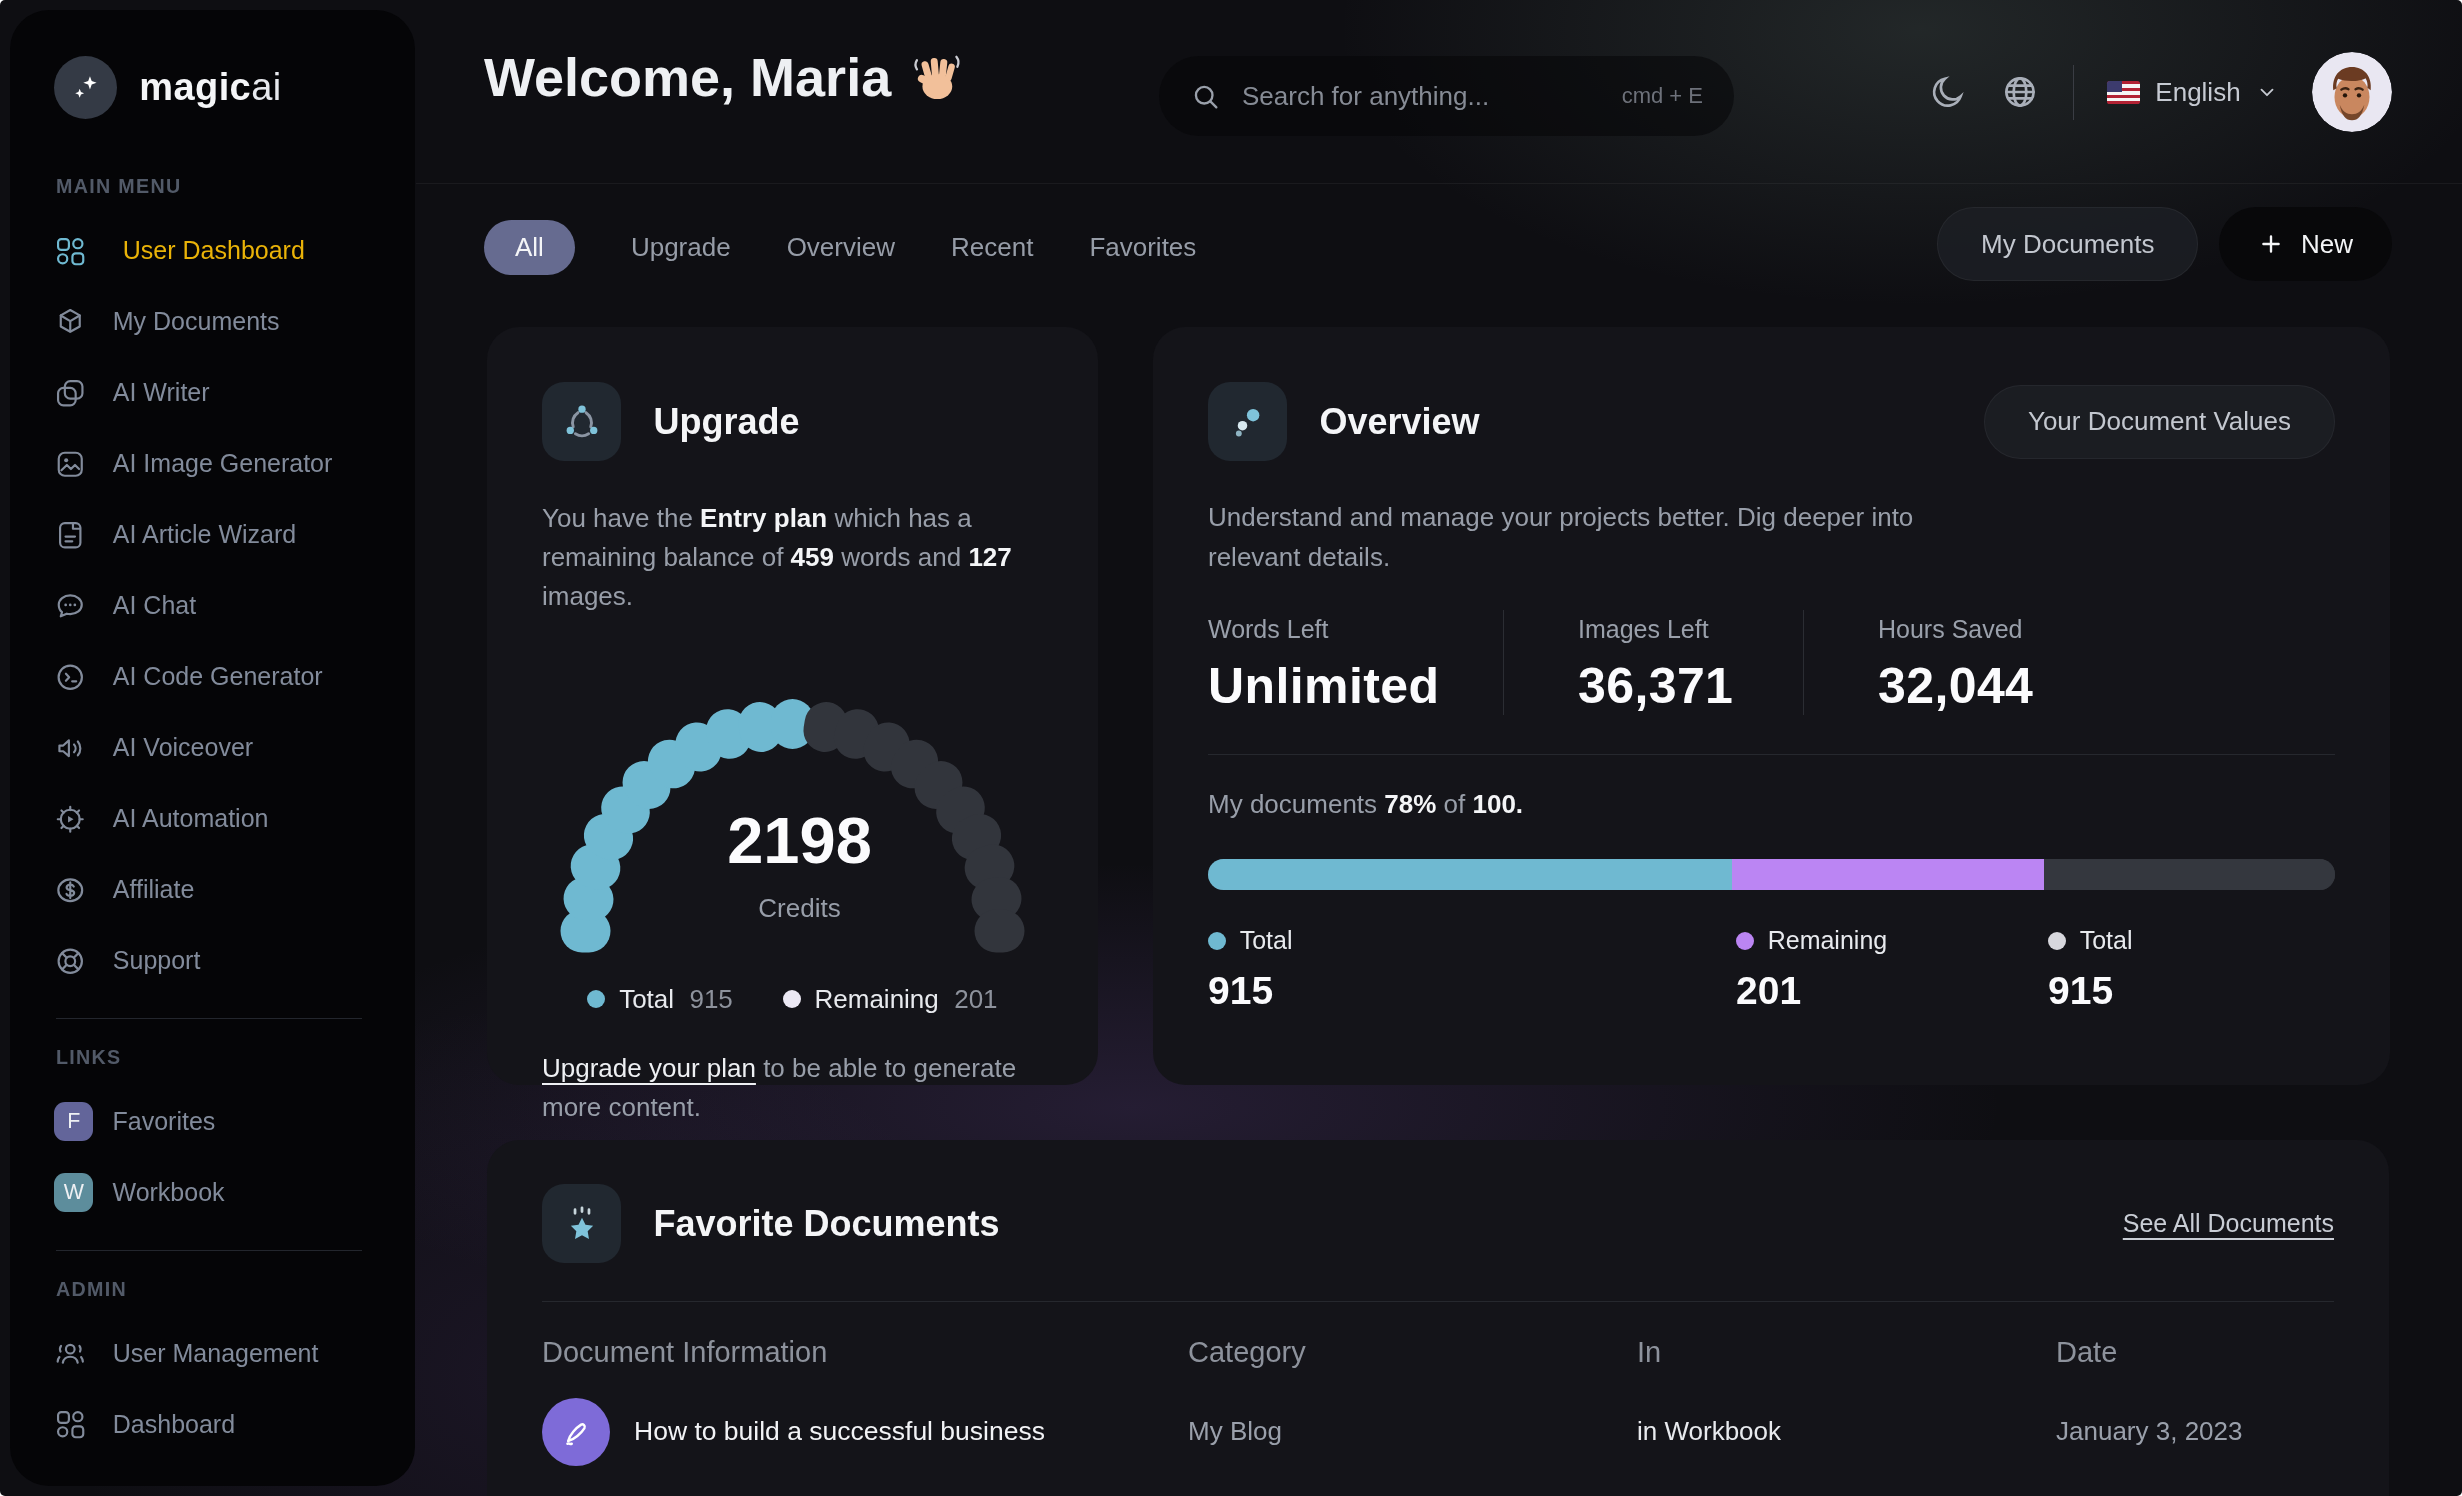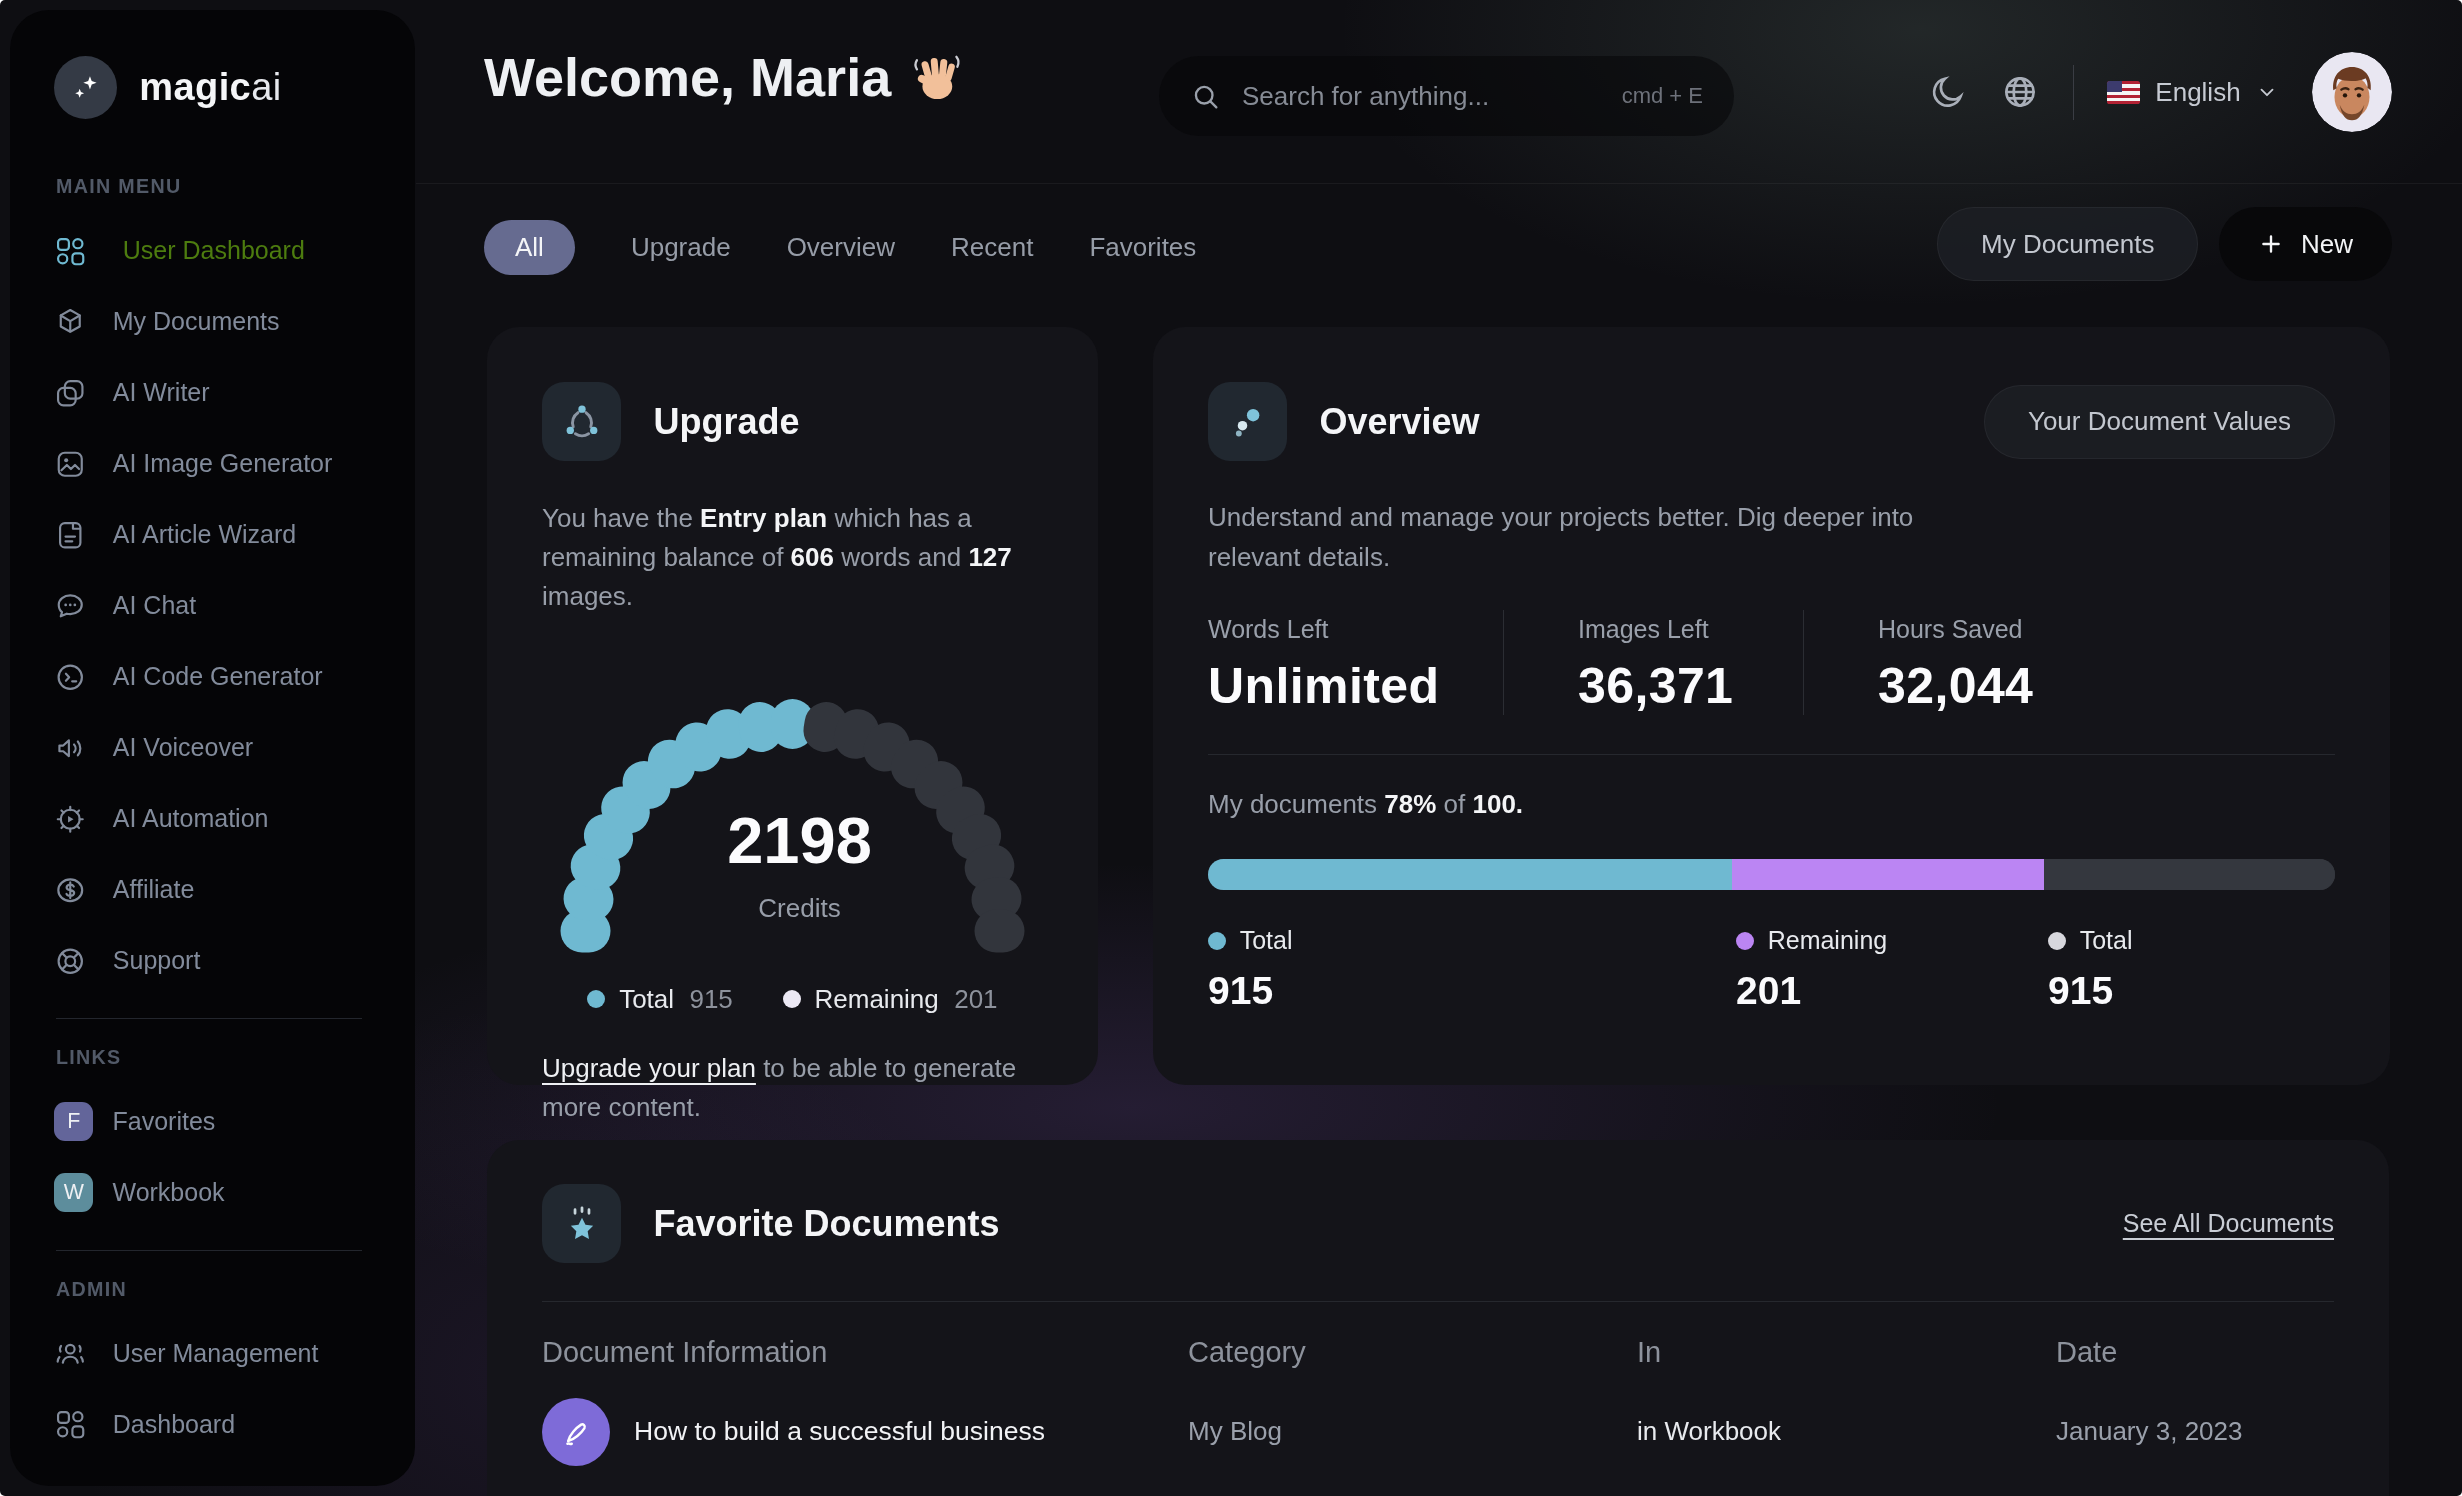--- a/index.html
+++ b/index.html
@@ -23,21 +23,21 @@
   .logo-circle{width:63px;height:63px;border-radius:50%;background:#343a45;display:flex;align-items:center;justify-content:center;}
   .logo-circle svg{width:38px;height:38px;}
   .logo-text{font-size:38px;letter-spacing:0.4px;color:#f4f5f7;}
   .logo-text b{font-weight:800;}
   .logo-text span{font-weight:400;color:#e7e9ee;}
   .side-label{font-size:19.7px;letter-spacing:1.3px;color:#525a68;font-weight:600;margin:5.1px 0 17px 1.7px;}
   .side-item{display:flex;align-items:center;gap:26px;height:71px;color:#828b9b;cursor:pointer;}
   .side-item .ic{width:32.5px;height:32.5px;flex:0 0 32.5px;display:flex;align-items:center;justify-content:center;}
   .side-item .ic svg{width:32.5px;height:32.5px;stroke:currentColor;fill:none;stroke-width:1.6;stroke-linecap:round;stroke-linejoin:round;}
   .side-item span.lbl{font-size:25px;}
-  .side-item.active{color:#4d7c0f;gap:36px;}
+  .side-item.active{color:#eab308;gap:36px;}
   .side-item.active .ic{color:#6fb9d1;}
   .side-divider{height:0.9px;background:#23262d;margin:22px 12px 27px 1.7px;}
   .badge{width:39px;height:39px;border-radius:11px;display:flex;align-items:center;justify-content:center;font-size:21.4px;color:#eef0f3;flex:0 0 39px;margin-right:-6.8px;}
   
   .welcome{position:absolute;left:484px;top:46px;font-size:54px;font-weight:700;display:flex;align-items:center;gap:19px;}
   .wave{width:53px;height:53px;}
   .search{
     position:absolute;left:1159px;top:56px;width:575px;height:80px;border-radius:40px;
     background:rgba(5,5,7,0.55);display:flex;align-items:center;padding:0 31px;gap:19px;
   }
@@ -359,21 +359,21 @@
         <svg viewBox="0 0 24 24">
           <path d="M7.2 14.6A6.6 6.6 0 019.8 6.9M14.2 6.9a6.6 6.6 0 012.6 7.7M15.6 18.4a6.6 6.6 0 01-7.2 0" stroke="#8b95a3" stroke-width="1.6" fill="none" stroke-linecap="round"></path>
           <circle cx="12" cy="5" r="2" fill="#7fc3da"></circle>
             <circle cx="5.6" cy="16.6" r="2" fill="#7fc3da"></circle>
             <circle cx="18.4" cy="16.6" r="2" fill="#7fc3da"></circle>
         </svg>
       </div>
       <div class="card-title">Upgrade</div>
     </div>
 
-    <p class="upgrade-text"><span>You have the </span><span class="wt">Entry plan</span><span> which has a remaining balance of </span><span class="wt">606</span><span> words and </span><span class="wt">127</span><span> images.</span></p>
+    <p class="upgrade-text"><span>You have the </span><span class="wt">Entry plan</span><span> which has a remaining balance of </span><span class="wt">459</span><span> words and </span><span class="wt">127</span><span> images.</span></p>
 
     <div class="gauge">
       <div>
           <div class="gauge-dot" style="left: 22px; top: 264px; transform: rotate(-90deg); background: rgb(111, 185, 209);"></div>
           <div class="gauge-dot" style="left: 25px; top: 232px; transform: rotate(-81deg); background: rgb(111, 185, 209);"></div>
           <div class="gauge-dot" style="left: 32px; top: 200px; transform: rotate(-72deg); background: rgb(111, 185, 209);"></div>
           <div class="gauge-dot" style="left: 45px; top: 170px; transform: rotate(-63deg); background: rgb(111, 185, 209);"></div>
           <div class="gauge-dot" style="left: 62px; top: 143px; transform: rotate(-54deg); background: rgb(111, 185, 209);"></div>
           <div class="gauge-dot" style="left: 83px; top: 118px; transform: rotate(-45deg); background: rgb(111, 185, 209);"></div>
           <div class="gauge-dot" style="left: 108px; top: 97px; transform: rotate(-36deg); background: rgb(111, 185, 209);"></div>

